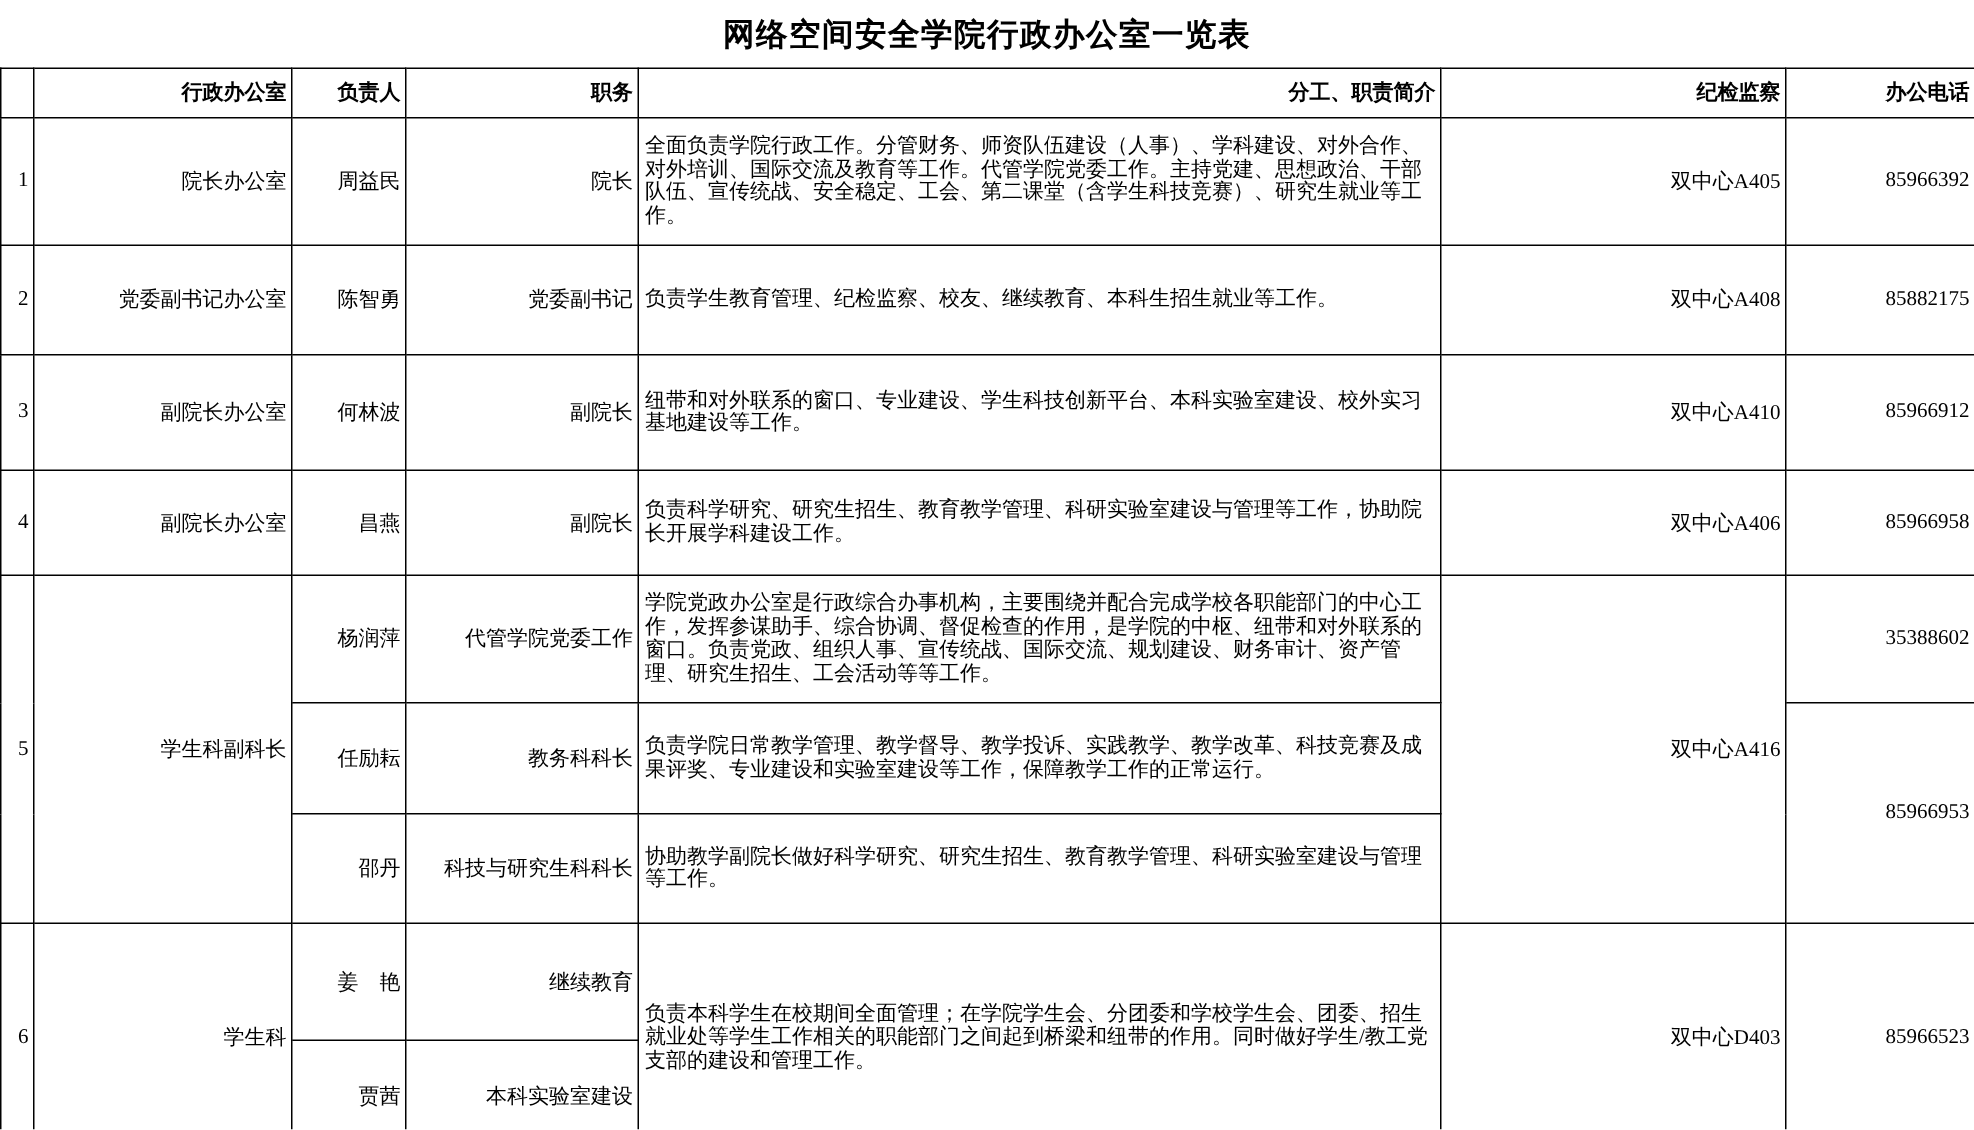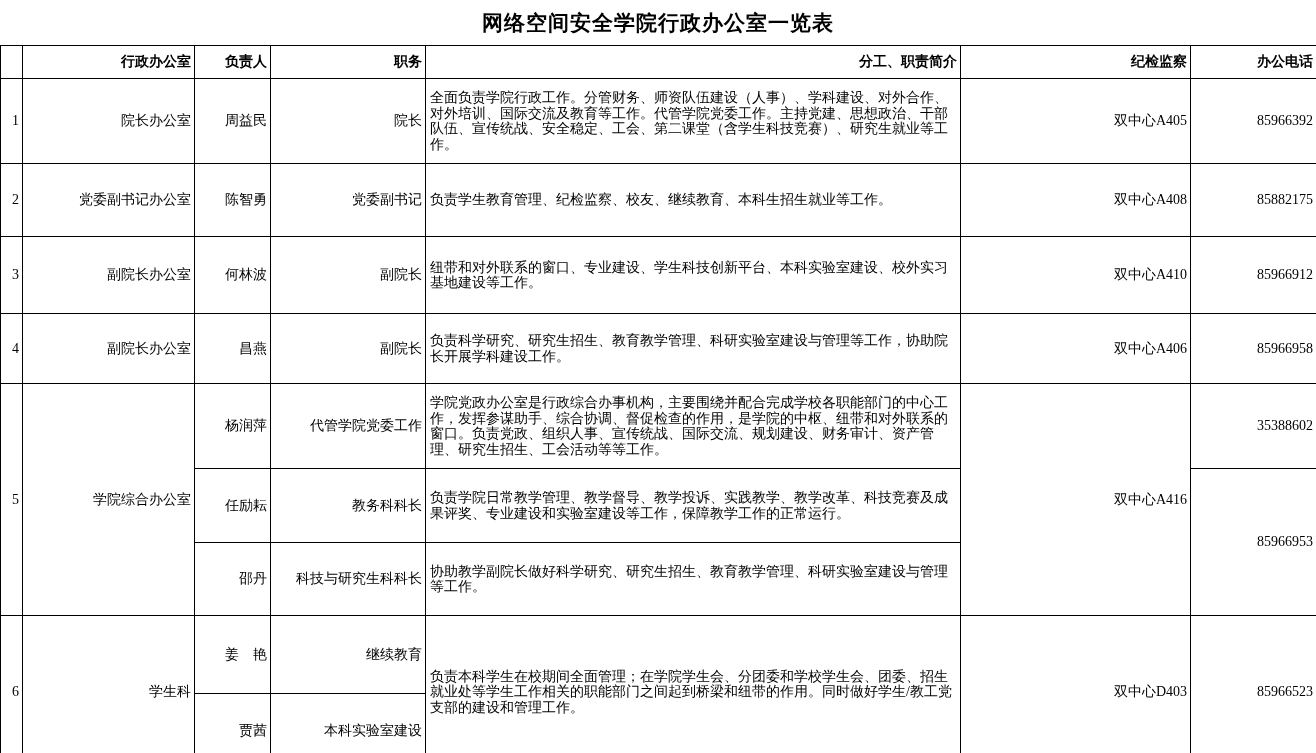--- a/index.html
+++ b/index.html
@@ -127,21 +127,21 @@
       <td>副院长办公室</td>
       <td>昌燕</td>
       <td>副院长</td>
       <td class="duty">负责科学研究、研究生招生、教育教学管理、科研实验室建设与管理等工作，协助院长开展学科建设工作。</td>
       <td>双中心A406</td>
       <td>85966958</td>
     </tr>
 
     <tr class="h78">
       <td class="num" rowspan="3">5</td>
-      <td rowspan="3">学院综合办公室</td>
+      <td rowspan="3">学生科副科长</td>
       <td>杨润萍</td>
       <td>代管学院党委工作</td>
       <td class="duty">学院党政办公室是行政综合办事机构，主要围绕并配合完成学校各职能部门的中心工作，发挥参谋助手、综合协调、督促检查的作用，是学院的中枢、纽带和对外联系的窗口。负责党政、组织人事、宣传统战、国际交流、规划建设、财务审计、资产管理、研究生招生、工会活动等等工作。</td>
       <td rowspan="3">双中心A416</td>
       <td>35388602</td>
     </tr>
     <tr class="h74">
       <td>任励耘</td>
       <td>教务科科长</td>
       <td class="duty">负责学院日常教学管理、教学督导、教学投诉、实践教学、教学改革、科技竞赛及成果评奖、专业建设和实验室建设等工作，保障教学工作的正常运行。</td>

